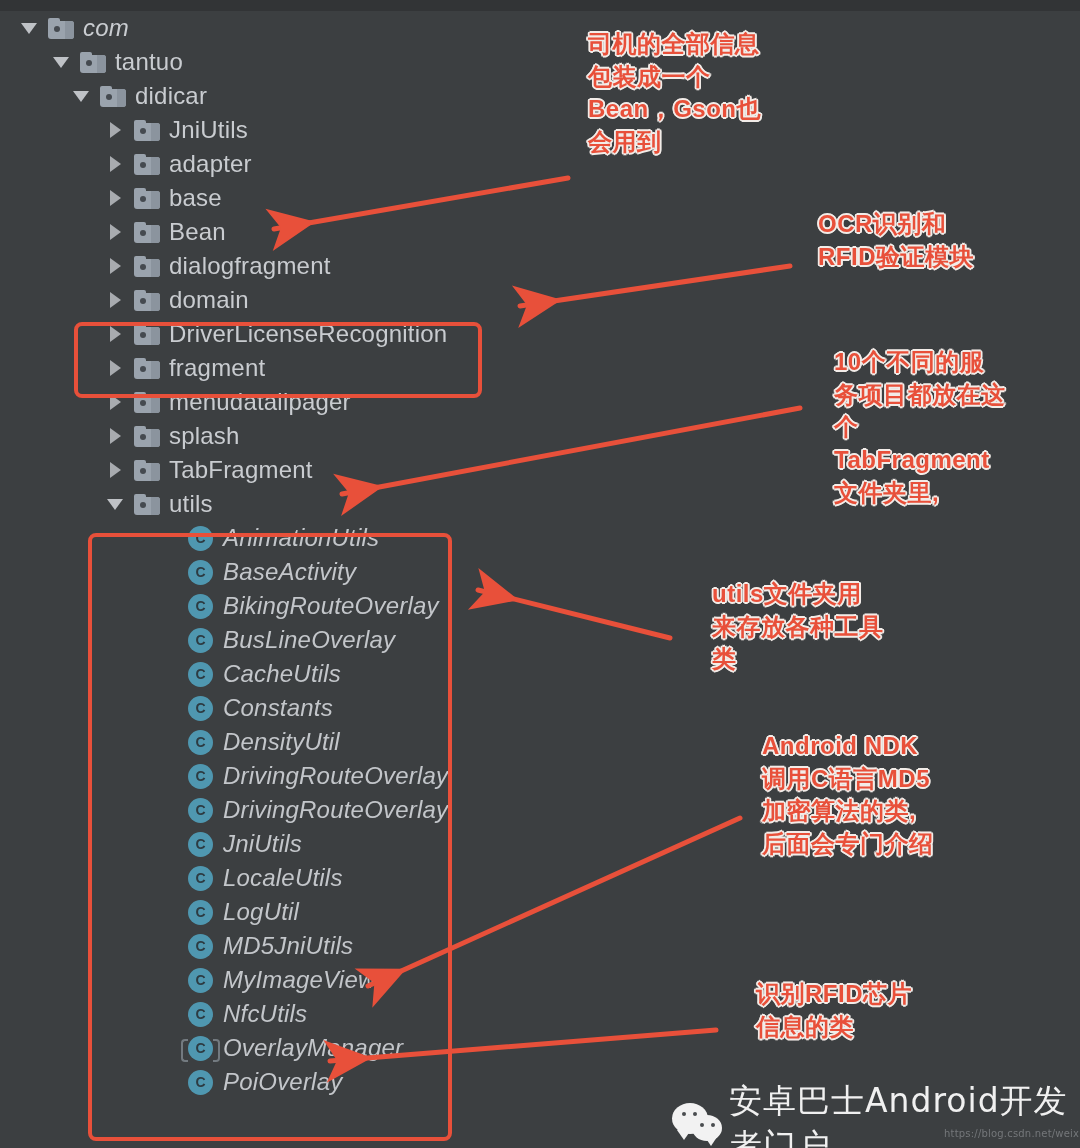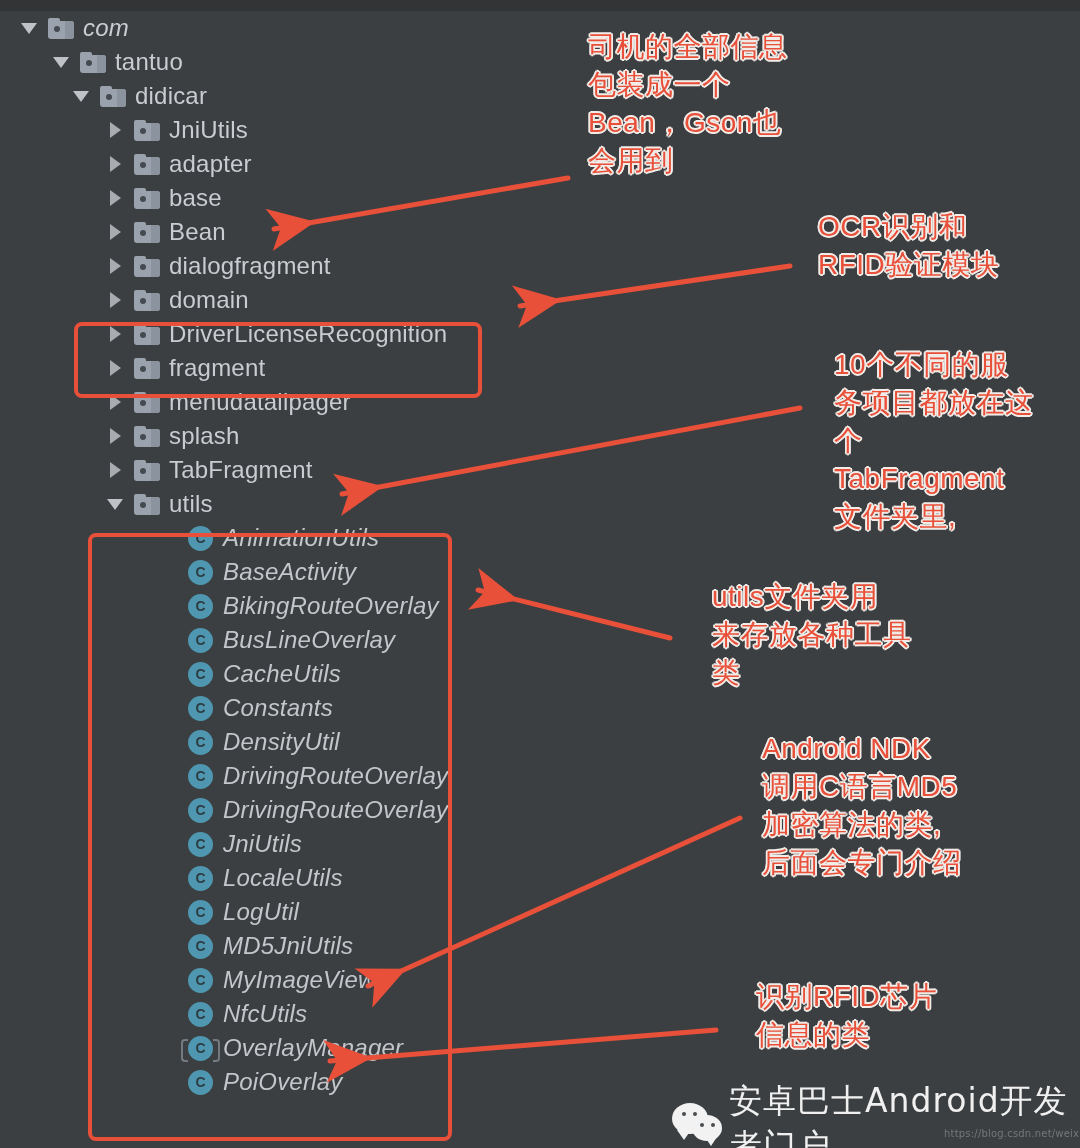--- a/index.html
+++ b/index.html
@@ -125,22 +125,22 @@
     border-radius: 8px;
     pointer-events: none;
   }
   #hl-driver { left: 74px;  top: 322px; width: 408px; height: 76px; }
   #hl-utils  { left: 88px;  top: 533px; width: 364px; height: 608px; }
 
   
   .note {
     position: absolute;
     color: #e8503a;
-    font-weight: normal;
-    font-size: 28px;
+    font-weight: bold;
+    font-size: 24px;
     line-height: 1.36;
     letter-spacing: .5px;
     text-shadow:
       -1.4px -1.4px 0 #f2ece8,  1.4px -1.4px 0 #f2ece8,
       -1.4px  1.4px 0 #f2ece8,  1.4px  1.4px 0 #f2ece8,
        0 -1.8px 0 #f2ece8, 0 1.8px 0 #f2ece8,
       -1.8px 0 0 #f2ece8, 1.8px 0 0 #f2ece8;
     white-space: pre-line;
   }
   #note-bean   { left: 588px; top: 28px;  width: 270px; }

